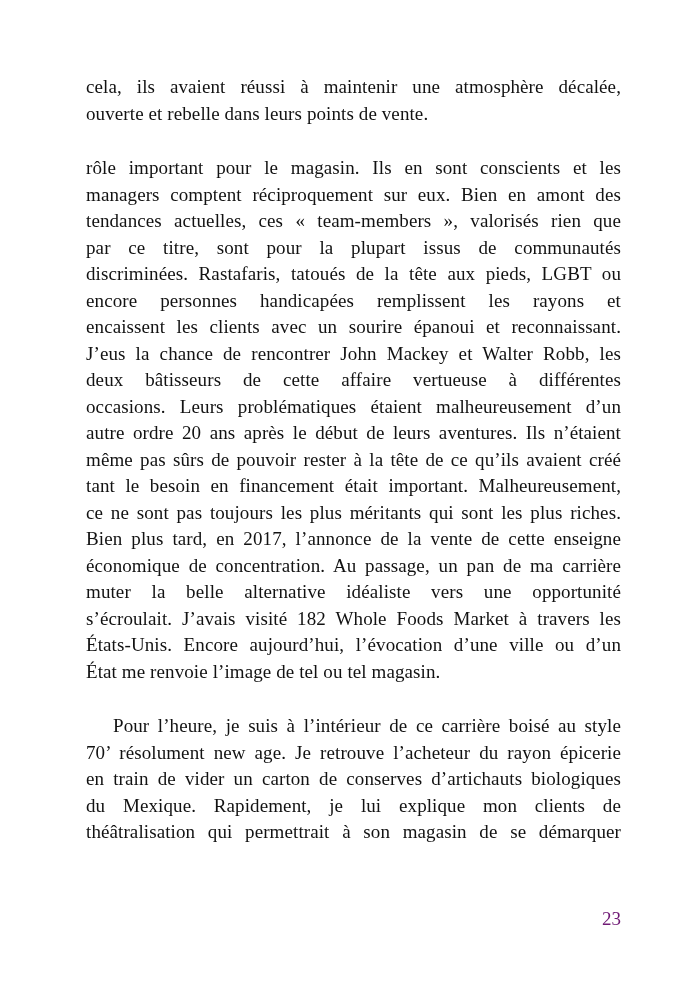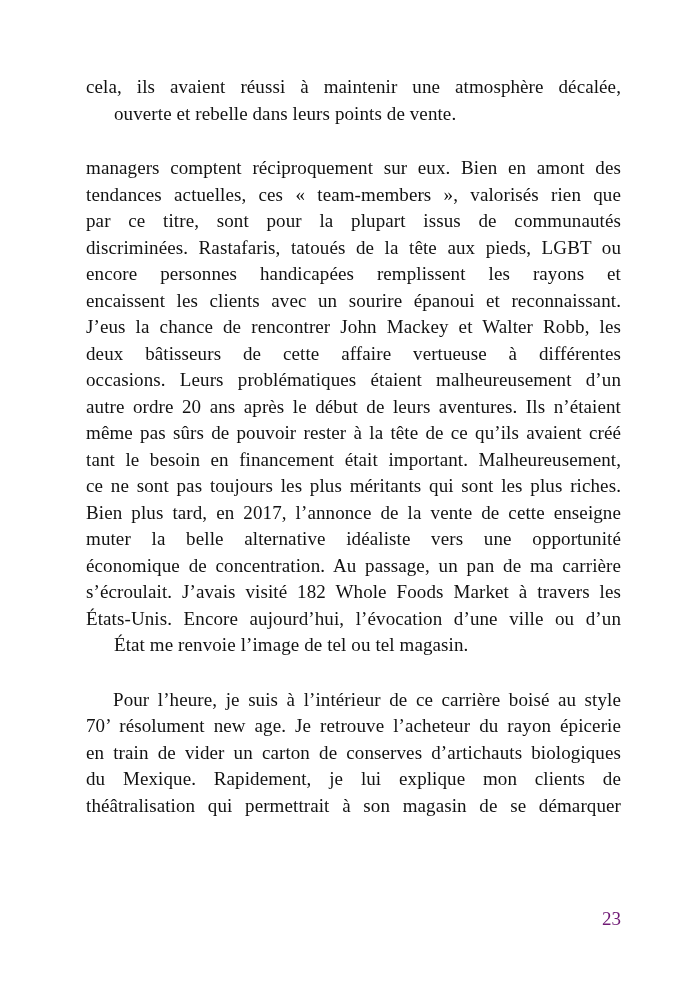--- a/index.html
+++ b/index.html
@@ -29,21 +29,20 @@
   .line {
     font-size: 19px;
     line-height: 26.5px;
     color: #121212;
     text-align: justify;
     text-align-last: justify;
     letter-spacing: 0.1px;
   }
   .line.no-just {
     text-align-last: left;
-    margin-left: 28px;
   }
   .line.indent {
     text-indent: 27px;
   }
   .page-number {
     position: absolute;
     top: 906px;
     left: 86px;
     width: 535px;
     text-align: right;
@@ -55,36 +54,37 @@
 </head>
 <body>
 
 <div class="page" style="background: rgb(255, 255, 255); color: rgb(18, 18, 18);">
   <div class="text-block">
       <div class="para">
         <div class="line">cela, ils avaient réussi à maintenir une atmosphère décalée,</div>
         <div class="line no-just">ouverte et rebelle dans leurs points de vente.</div>
       </div>
       <div class="para">
+        <div class="line">rôle important pour le magasin. Ils en sont conscients et les</div>
         <div class="line">managers comptent réciproquement sur eux. Bien en amont des</div>
         <div class="line">tendances actuelles, ces « team-members », valorisés rien que</div>
         <div class="line">par ce titre, sont pour la plupart issus de communautés</div>
         <div class="line">discriminées. Rastafaris, tatoués de la tête aux pieds, LGBT ou</div>
         <div class="line">encore personnes handicapées remplissent les rayons et</div>
         <div class="line">encaissent les clients avec un sourire épanoui et reconnaissant.</div>
         <div class="line">J’eus la chance de rencontrer John Mackey et Walter Robb, les</div>
         <div class="line">deux bâtisseurs de cette affaire vertueuse à différentes</div>
         <div class="line">occasions. Leurs problématiques étaient malheureusement d’un</div>
         <div class="line">autre ordre 20 ans après le début de leurs aventures. Ils n’étaient</div>
         <div class="line">même pas sûrs de pouvoir rester à la tête de ce qu’ils avaient créé</div>
         <div class="line">tant le besoin en financement était important. Malheureusement,</div>
         <div class="line">ce ne sont pas toujours les plus méritants qui sont les plus riches.</div>
         <div class="line">Bien plus tard, en 2017, l’annonce de la vente de cette enseigne</div>
+        <div class="line">économique de concentration. Au passage, un pan de ma carrière</div>
         <div class="line">muter la belle alternative idéaliste vers une opportunité</div>
-        <div class="line">économique de concentration. Au passage, un pan de ma carrière</div>
         <div class="line">s’écroulait. J’avais visité 182 Whole Foods Market à travers les</div>
         <div class="line">États-Unis. Encore aujourd’hui, l’évocation d’une ville ou d’un</div>
         <div class="line no-just">État me renvoie l’image de tel ou tel magasin.</div>
       </div>
       <div class="para">
         <div class="line indent">Pour l’heure, je suis à l’intérieur de ce carrière boisé au style</div>
         <div class="line">70’ résolument new age. Je retrouve l’acheteur du rayon épicerie</div>
         <div class="line">en train de vider un carton de conserves d’artichauts biologiques</div>
         <div class="line">du Mexique. Rapidement, je lui explique mon clients de</div>
         <div class="line">théâtralisation qui permettrait à son magasin de se démarquer</div>

